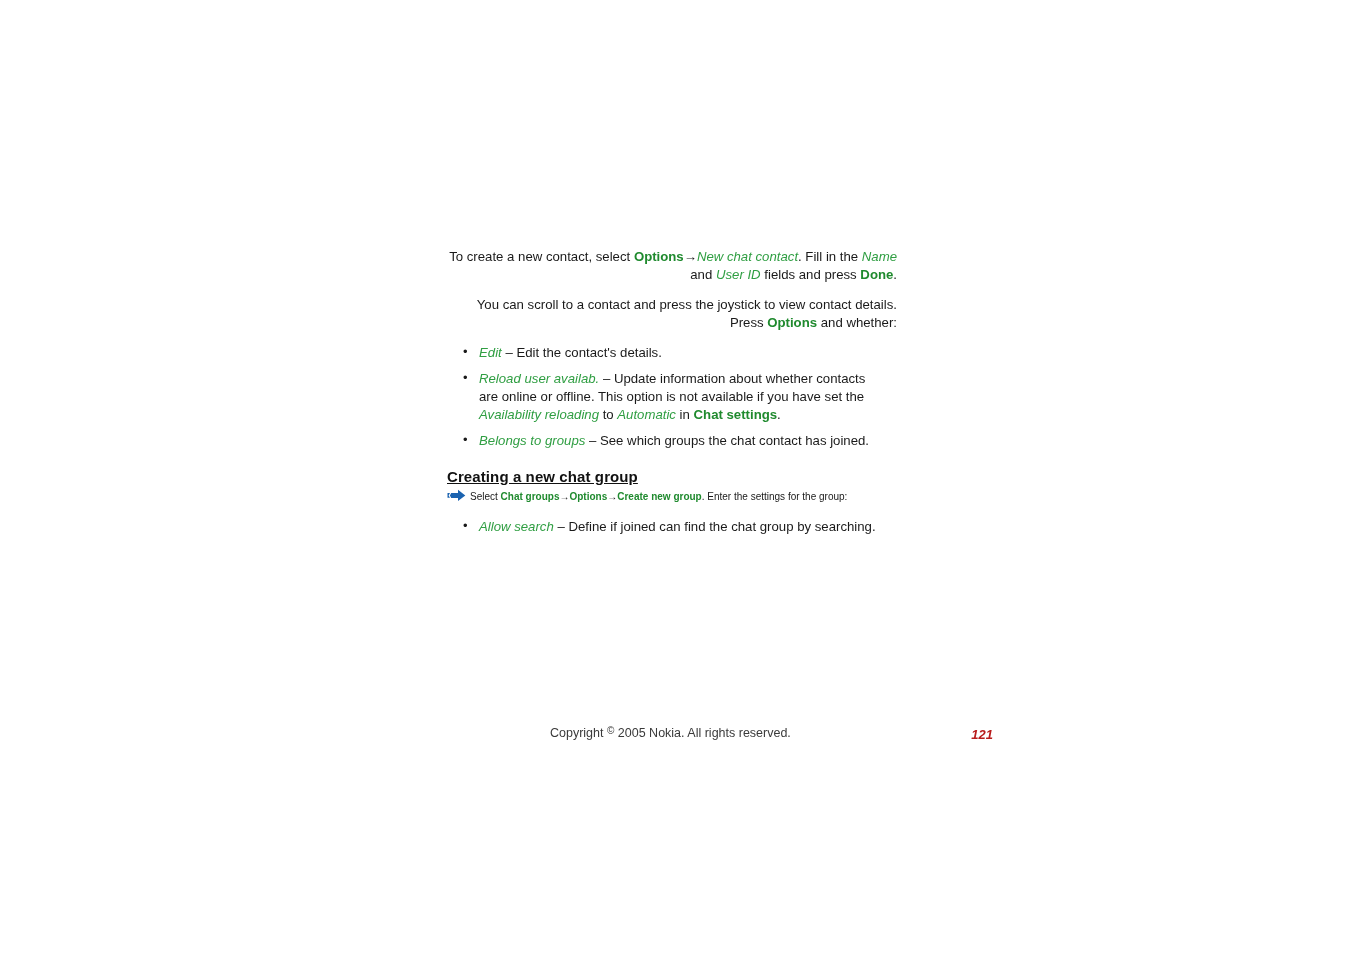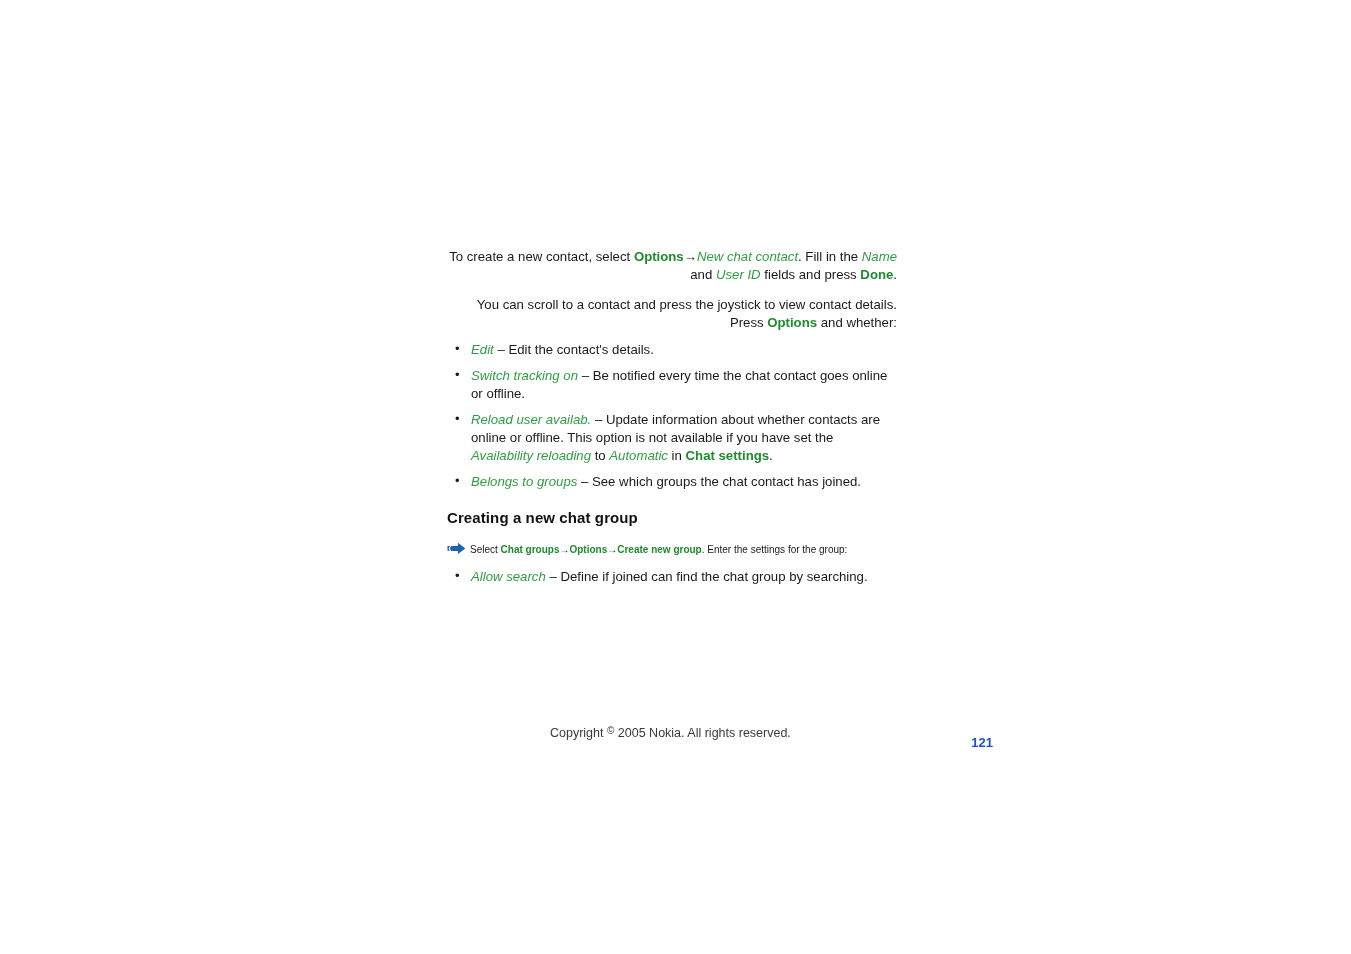--- a/index.html
+++ b/index.html
@@ -53,21 +53,21 @@
   }
   .arrow-sym {
     color: #1a1a1a;
     font-style: normal;
     font-weight: normal;
   }
 
   
   ul.blist {
     list-style: none;
-    margin: 4px;
+    margin: 12px;
     padding: 0;
   }
   ul.blist li {
     position: relative;
     margin: 0 0 8px 0;
     padding-left: 20px;
     font-size: 13.2px;
     line-height: 18px;
     color: #1a1a1a;
   }
@@ -75,26 +75,27 @@
     content: "\2022";
     position: absolute;
     left: 4px;
     top: -1px;
     font-size: 13px;
     color: #1a1a1a;
   }
 
   
   h2.sec-head {
-    margin: 17px 0 14px 0;
+    margin: 17px 0 2px 0;
     font-size: 15px;
     font-weight: bold;
     letter-spacing: 0.1px;
     color: #111111;
     line-height: 19px;
+    text-decoration: underline;
   }
 
   
   p.arrow-para {
     margin: 0 0 9px 0;
     font-size: 10px;
     line-height: 18px;
     position: relative;
   }
   .arrow-icon {
@@ -121,40 +122,40 @@
     top: 0;
     white-space: nowrap;
   }
   .footer-copy .cmark {
     font-size: 10px;
     vertical-align: 3px;
   }
   .footer-page {
     position: absolute;
     right: 0;
-    top: 12px;
+    top: 4px;
     font-weight: bold;
-    color: #1d4ed8;
+    color: #b91c1c;
     font-size: 13px;
+    font-style: italic;
   }
 </style>
 </head>
 <body>
 
 <div class="page">
 
   <div class="content">
 
     <p class="para"><span>To create a new contact, select </span><span class="g-bold">Options</span><span class="arrow-sym">→</span><span class="g-ital">New chat contact</span><span>. Fill in the </span><span class="g-ital">Name</span><span> and </span><span class="g-ital">User ID</span><span> fields and press </span><span class="g-bold">Done</span><span>.</span></p>
 
     <p class="para"><span>You can scroll to a contact and press the joystick to view contact details. Press </span><span class="g-bold">Options</span><span> and whether:</span></p>
 
     <ul class="blist">
       <li><span class="g-ital">Edit</span><span> – Edit the contact's details.</span></li>
-      <li><span class="g-ital">Switch tracking on</span><span> – Be notified every time the chat contact goes online or offline.</span></li>
       <li><span class="g-ital">Reload user availab.</span><span> – Update information about whether contacts are online or offline. This option is not available if you have set the </span><span class="g-ital">Availability reloading</span><span> to </span><span class="g-ital">Automatic</span><span> in </span><span class="g-bold">Chat settings</span><span>.</span></li>
       <li><span class="g-ital">Belongs to groups</span><span> – See which groups the chat contact has joined.</span></li>
     </ul>
 
     <h2 class="sec-head">Creating a new chat group</h2>
 
     <p class="arrow-para"><span class="arrow-icon"><svg width="19" height="13" viewBox="0 0 19 13" xmlns="http://www.w3.org/2000/svg">
             <path d="M0.5 4.0 L3.0 4.0 L1.6 6.4 L3.0 8.8 L0.5 8.8 L0.5 4.0 Z M4.2 3.9 L11.0 3.9 L11.0 0.8 L18.3 6.4 L11.0 12.0 L11.0 8.9 L4.2 8.9 L2.9 6.4 Z" fill="#1b63b0"></path>
           </svg></span><span>Select </span><span class="g-bold">Chat groups</span><span class="arrow-sym">→</span><span class="g-bold">Options</span><span class="arrow-sym">→</span><span class="g-bold">Create new group</span><span>. Enter the settings for the group:</span></p>
 

